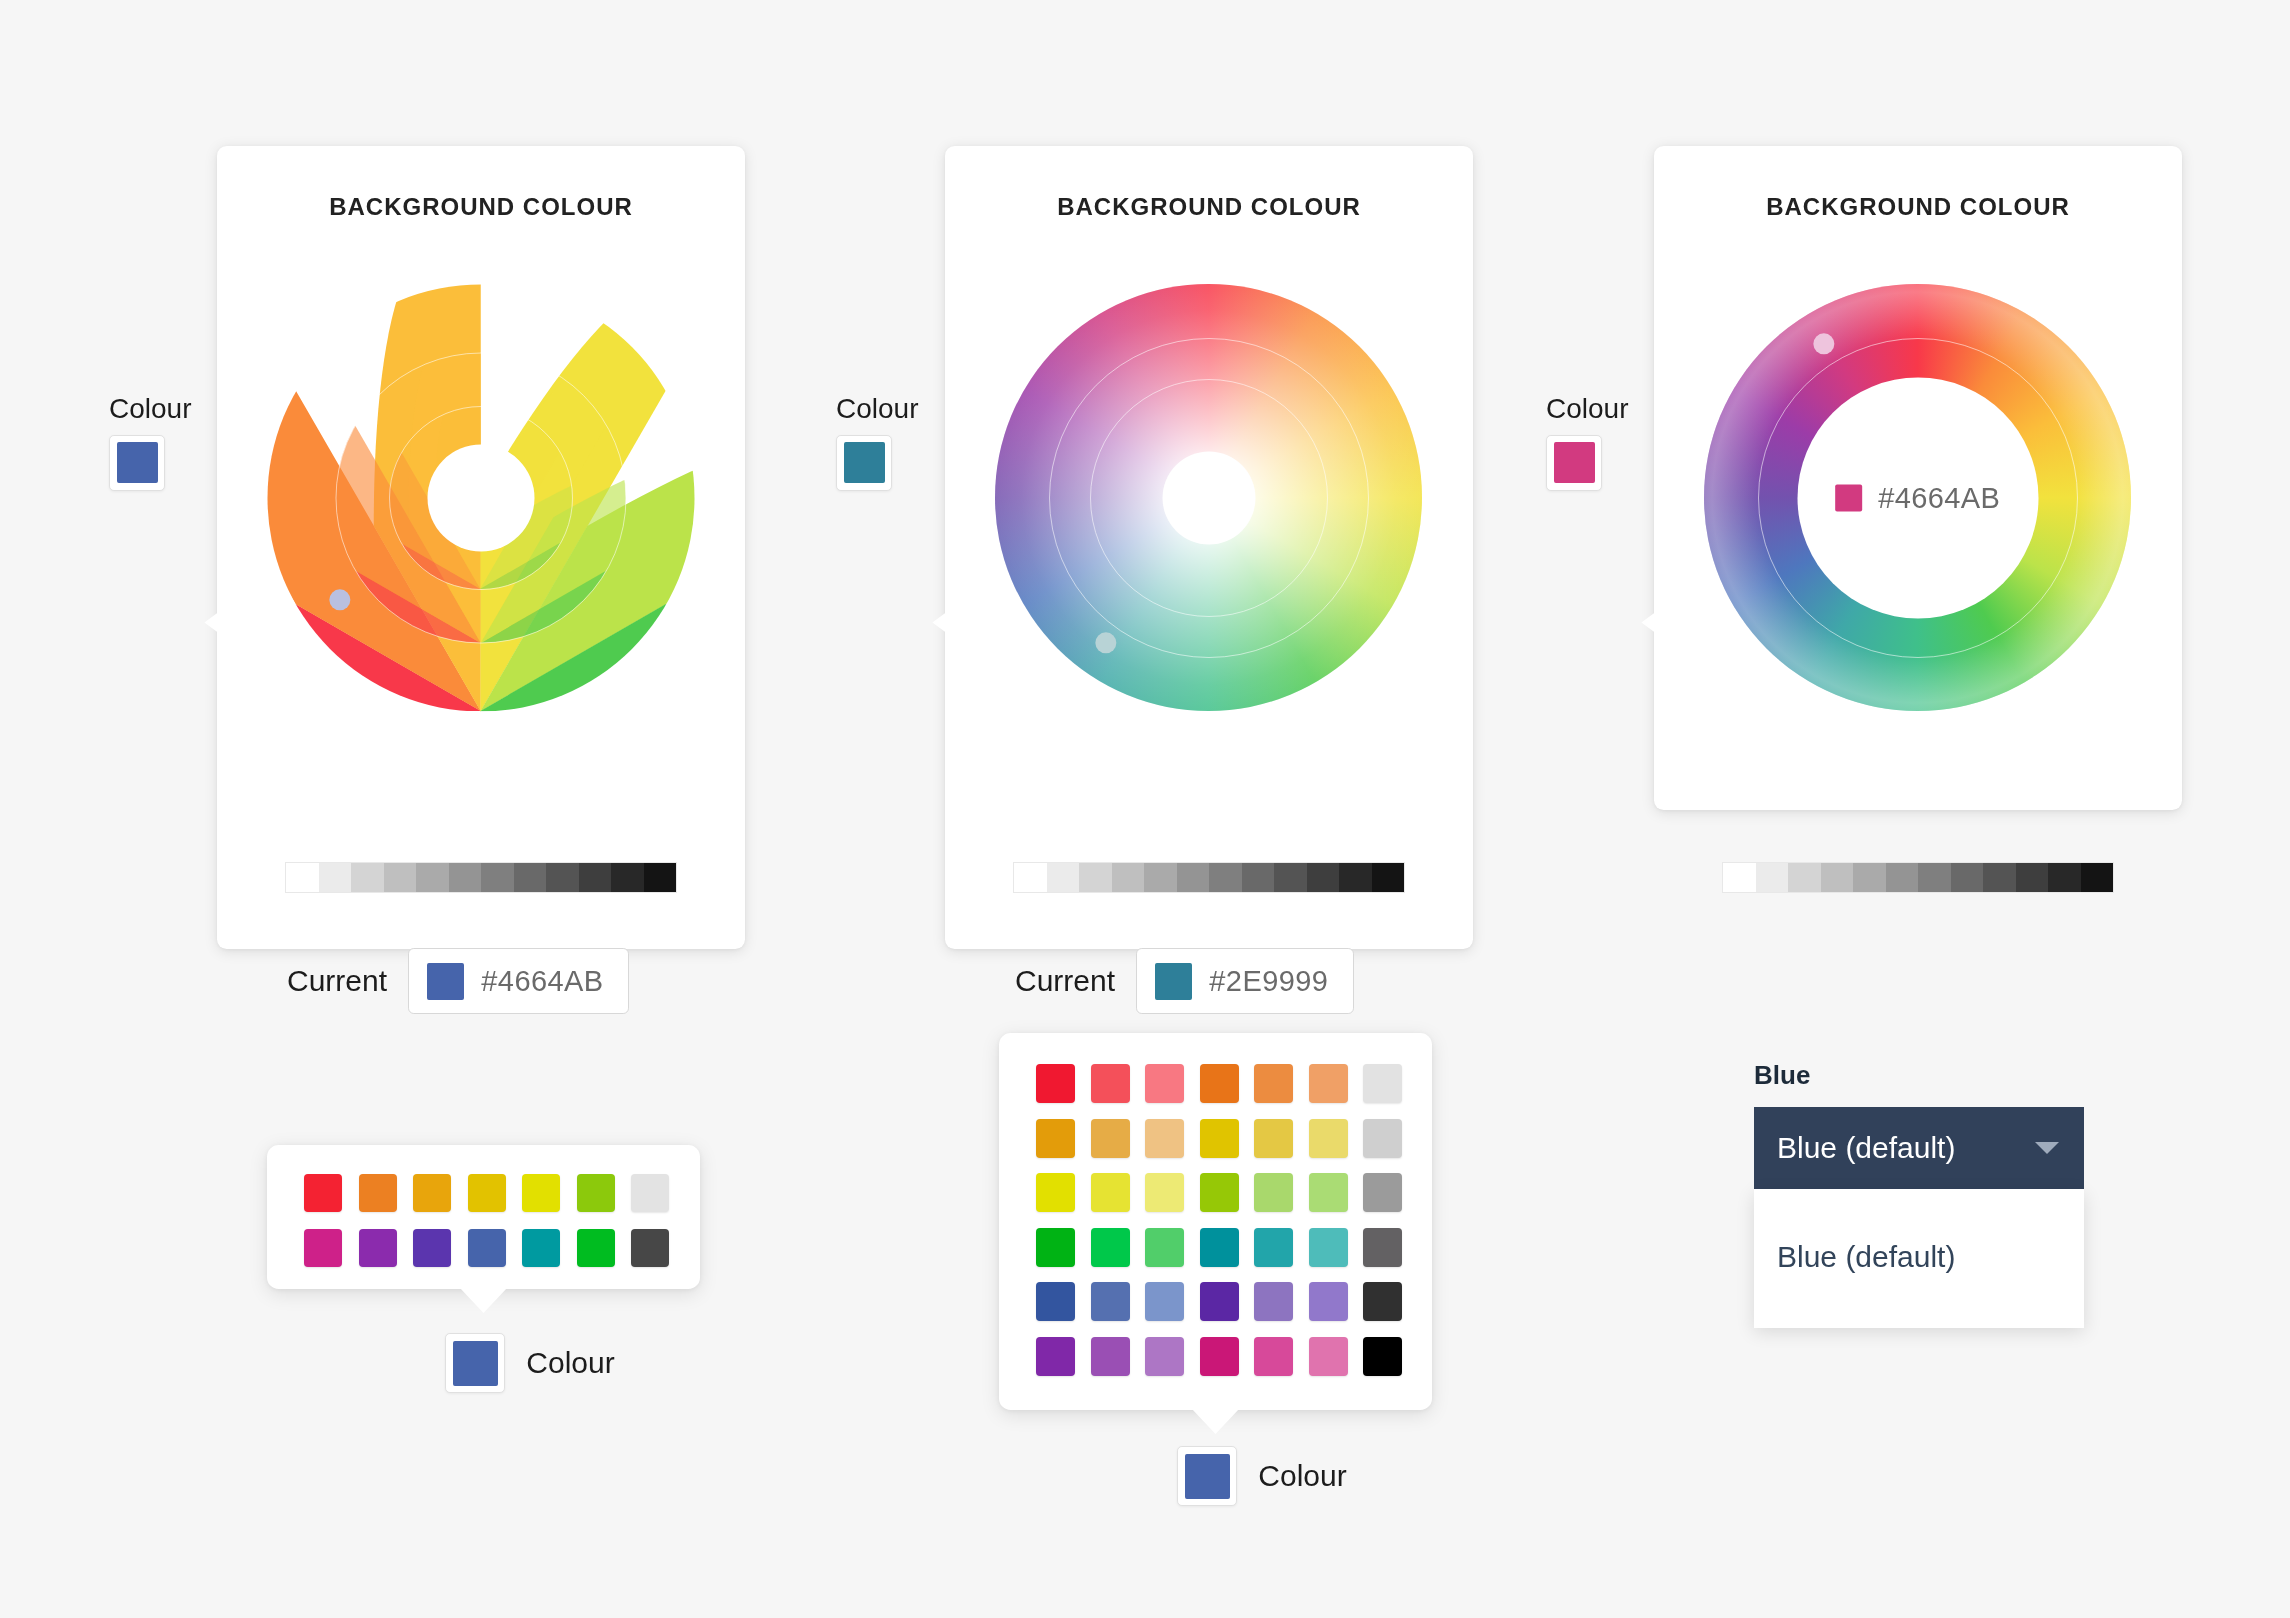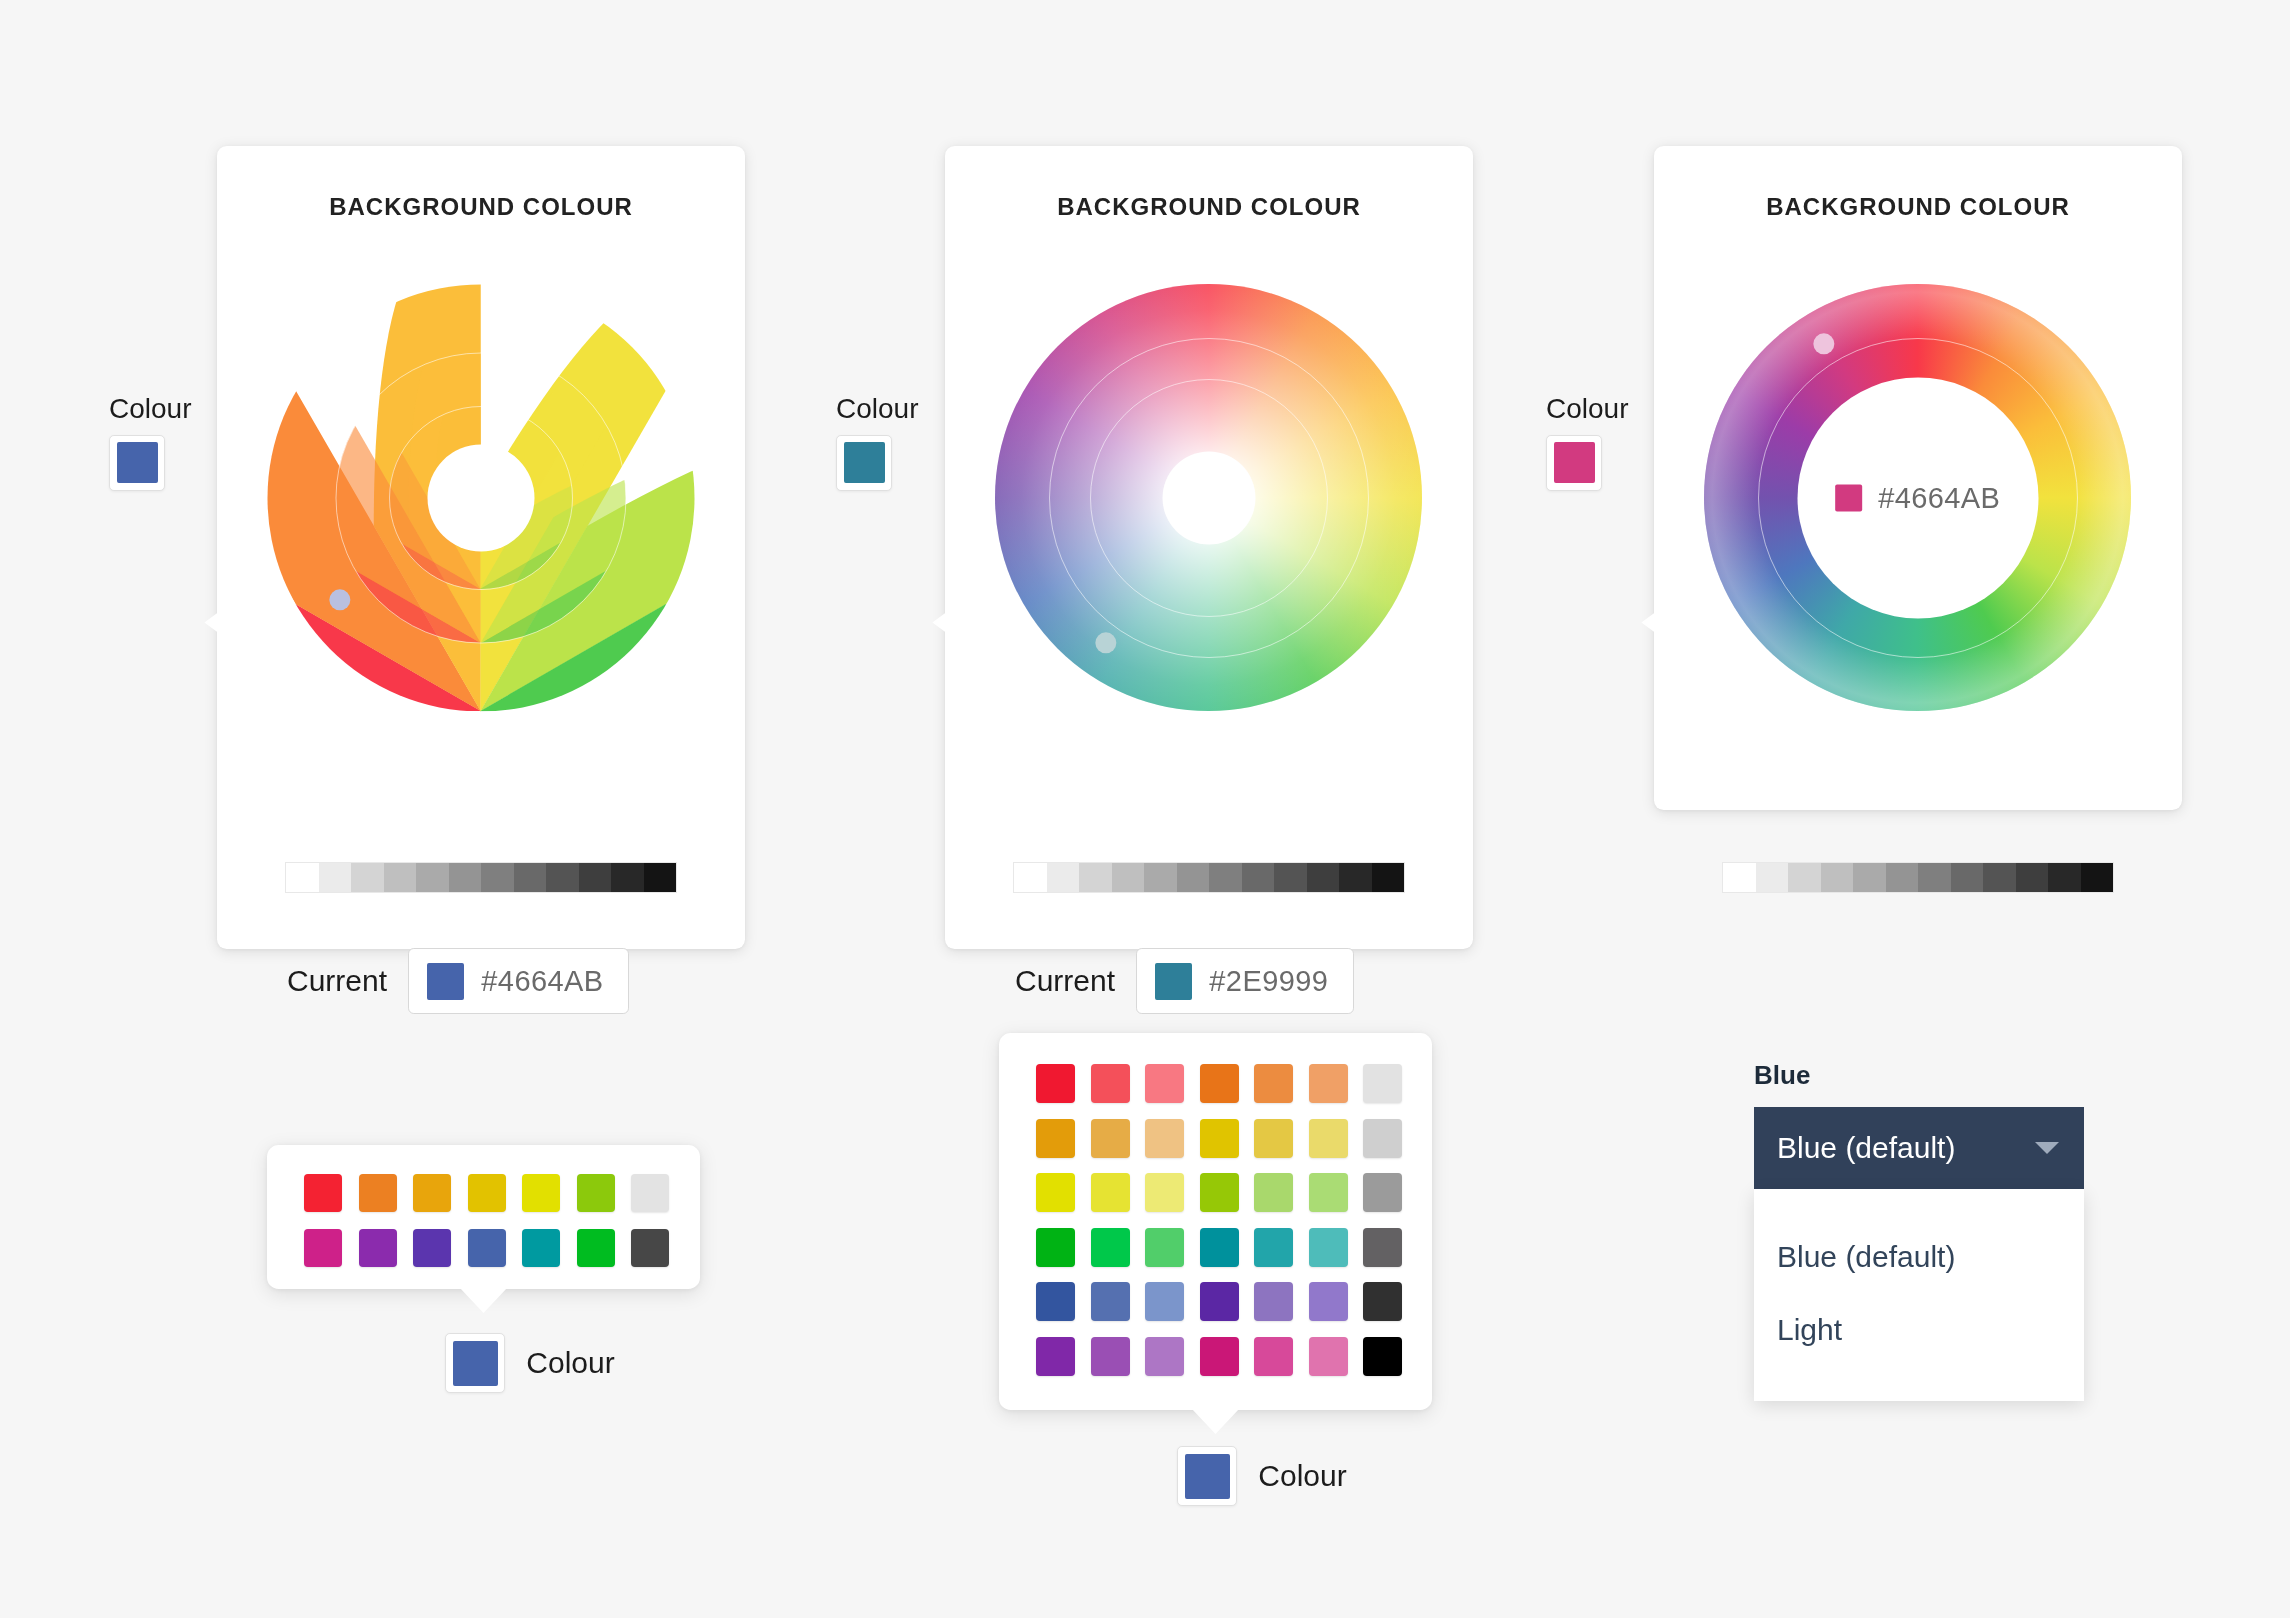--- a/index.html
+++ b/index.html
@@ -495,18 +495,17 @@
   </div>
 
   <div class="select-block" style="left:1754px; top:1060px;">
     <div class="select-label">Blue</div>
     <div class="select-control">
       <span class="select-value">Blue (default)</span>
       <span class="select-caret"></span>
     </div>
     <div class="select-menu" id="selectMenu">
         <div class="select-option">Blue (default)</div>
-        <div class="select-option">Light</div>
       </div>
   </div>
 
 </div>
 
 
 </body></html>

